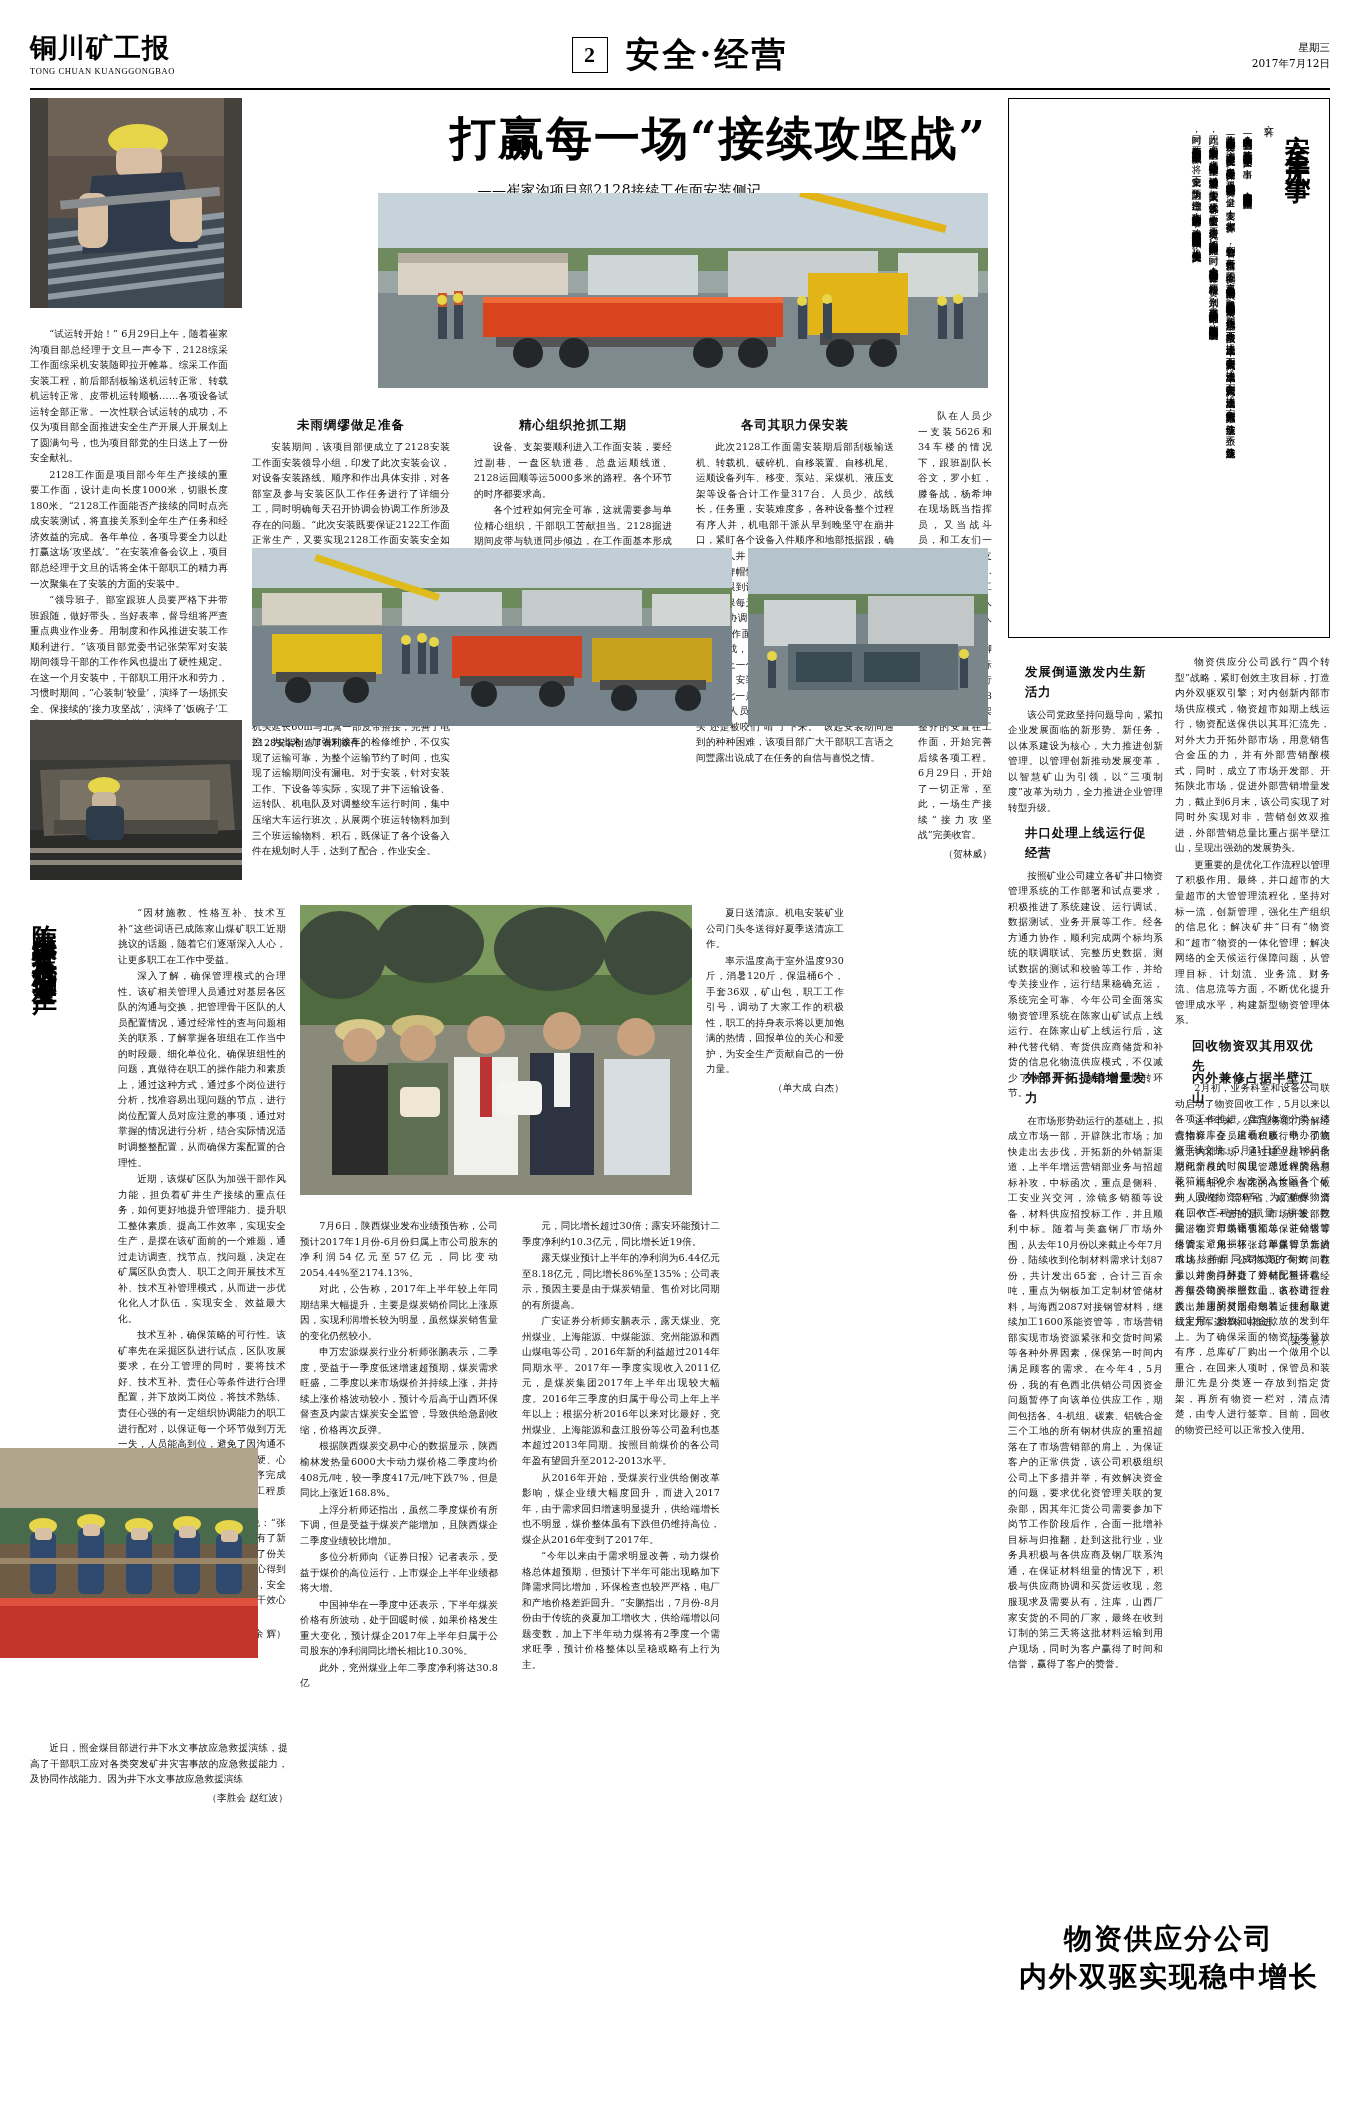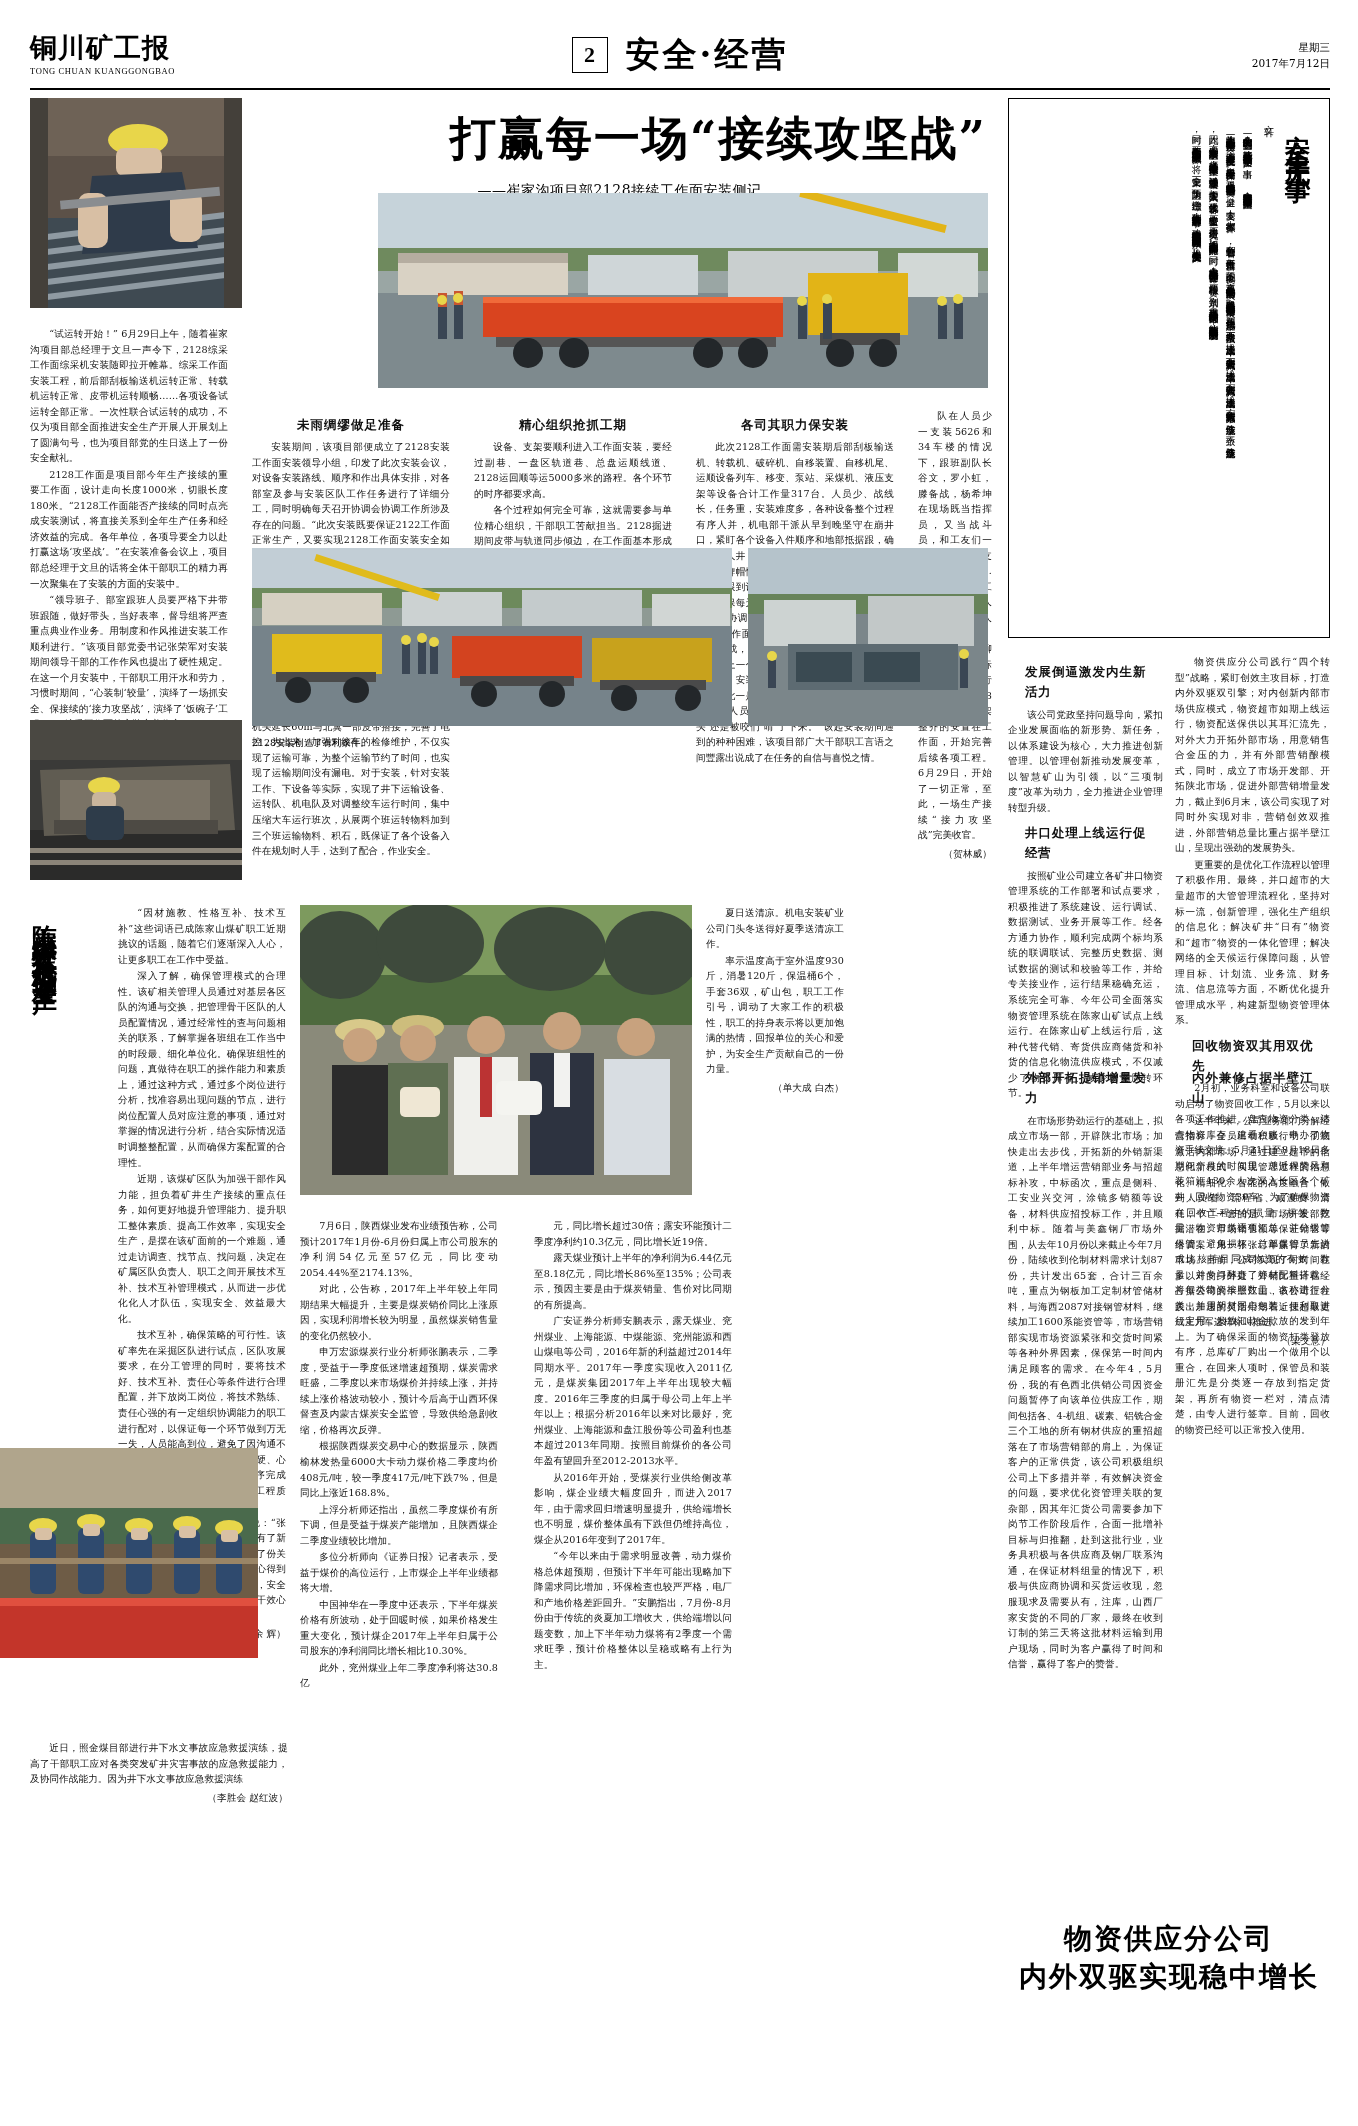--- a/index.html
+++ b/index.html
@@ -290,21 +290,21 @@
   }
   .a3-headline {
     font-size: 30px;
     font-weight: bold;
     text-align: center;
     letter-spacing: 3px;
     margin-bottom: 10px;
   }
   .a3-cols {
     display: flex;
-    gap: 36px;
+    gap: 24px;
   }
   .a3-cols > div { width: 198px; }
 
   
   .a4-title {
     position: absolute;
     left: 1008px;
     top: 1920px;
     width: 322px;
     text-align: center;

